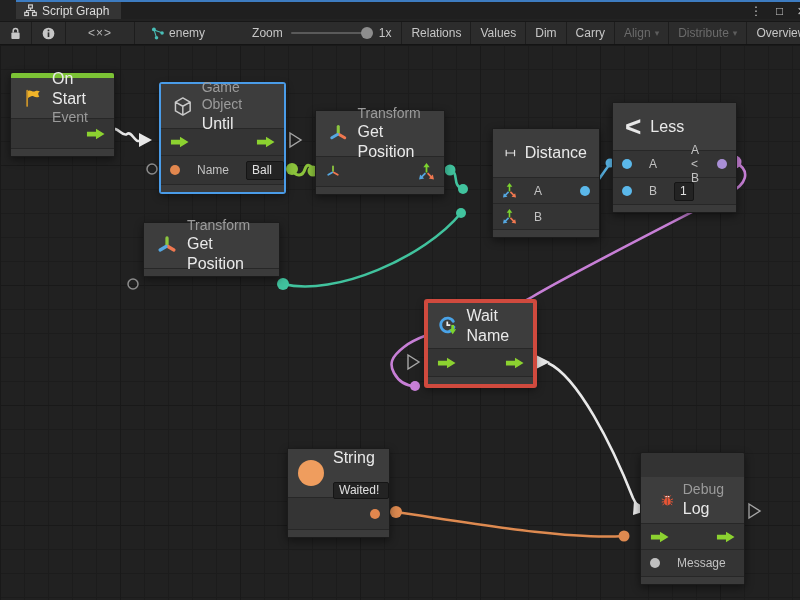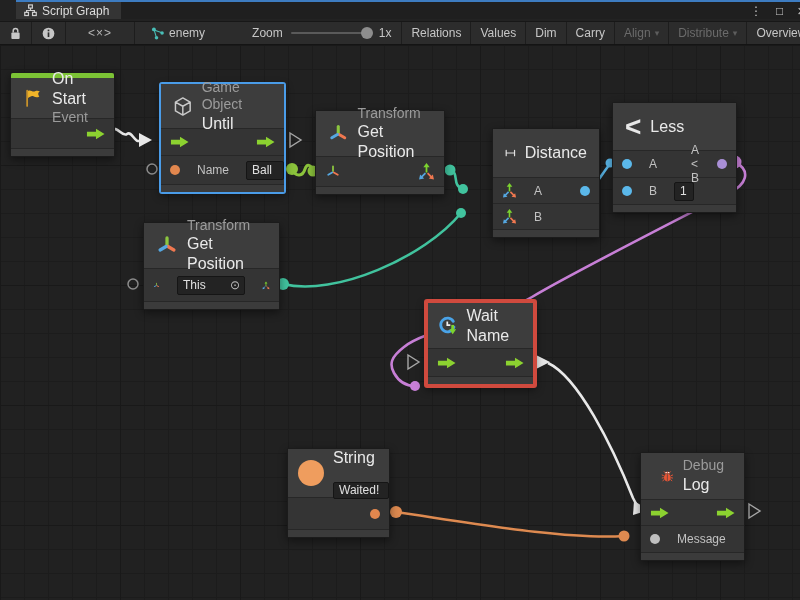--- a/index.html
+++ b/index.html
@@ -359,39 +359,20 @@
         <svg width="24" height="24" viewBox="0 0 16 16">
           <rect x="6.8" y="1" width="2.4" height="7.4" rx="1.2" fill="#8cc63f"></rect>
           <rect x="6.8" y="1" width="2.4" height="7.4" rx="1.2" fill="#f07850" transform="rotate(120 8 8)"></rect>
           <rect x="6.8" y="1" width="2.4" height="7.4" rx="1.2" fill="#55a7e0" transform="rotate(240 8 8)"></rect>
         </svg>
         <div class="titles">
           <span class="t-sub">Transform</span>
           <span class="t-main">Get Position</span>
         </div>
       </div>
-      <div class="row" style="height:33px;">
-        <svg width="15" height="15" viewBox="0 0 16 16">
-          <rect x="7.1" y="1.6" width="1.8" height="6.4" rx="0.9" fill="#8cc63f"></rect>
-          <rect x="7.1" y="1.6" width="1.8" height="6.4" rx="0.9" fill="#f07850" transform="rotate(120 8 8)"></rect>
-          <rect x="7.1" y="1.6" width="1.8" height="6.4" rx="0.9" fill="#55a7e0" transform="rotate(240 8 8)"></rect>
-        </svg>
-        <span class="field-wrap">
-          <input style="color: rgb(224, 224, 224); font-size: 12px; padding: 1px 5px; height: 17px; font-family: &quot;Liberation Sans&quot;, sans-serif;" value="This">
-          <span class="target-glyph">⊙</span>
-        </span>
-        <svg width="17" height="17" viewBox="0 0 16 16">
-          <path d="M8 9 V3" stroke="#7cd32f" stroke-width="1.7"></path>
-            <polygon points="8,0 5,4 11,4" fill="#7cd32f"></polygon>
-          <path d="M7 9.5 L2.8 13.7" stroke="#55a7e0" stroke-width="1.7"></path>
-            <polygon points="1,15.5 2,10.8 5.8,14.6" fill="#55a7e0"></polygon>
-          <path d="M9 9.5 L13.2 13.7" stroke="#f07850" stroke-width="1.7"></path>
-            <polygon points="15,15.5 14,10.8 10.2,14.6" fill="#f07850"></polygon>
-        </svg>
-      </div>
       <div class="foot"></div>
     </div>
 
     <div class="node highlight" style="left:425px; top:255px; width:111px;">
       <div class="hdr" style="height:45px; padding:0 10px;">
         <svg width="27" height="27" viewBox="0 0 18 18">
           <path d="M14.2 5.2 A6.3 6.3 0 1 0 14.8 10.5" stroke="#4aa3e8" stroke-width="2.6" fill="none" stroke-linecap="round"></path>
           <path d="M8.6 5.2 V8.6 H11.4" stroke="#efefef" stroke-width="1.6" fill="none"></path>
           <path d="M13.6 8.5 V13" stroke="#7cd32f" stroke-width="2.6"></path>
           <polygon points="13.6,17 10.4,12.4 16.8,12.4" fill="#7cd32f"></polygon>
@@ -421,21 +402,21 @@
         </div>
       </div>
       <div class="row" style="height:32px;">
         <span class="spacer"></span>
         <span class="dot c-orange"></span>
       </div>
       <div class="foot"></div>
     </div>
 
     <div class="node" style="left:640px; top:407px; width:105px;">
-      <div class="hdr" style="height:46px; padding:0 20px;">
+      <div class="hdr" style="height:46px; padding:0 20px;margin-top:24px;">
         <svg width="25" height="25" viewBox="0 0 16 16">
           <path d="M5.2 3.2 L3.8 1.6 M10.8 3.2 L12.2 1.6" stroke="#e85535" stroke-width="1.2"></path>
           <path d="M4.5 4.2 C4.5 2.8 6 2 8 2 C10 2 11.5 2.8 11.5 4.2 Z" fill="#e85535"></path>
           <rect x="5.7" y="2.4" width="1.6" height="1.4" fill="#efefef"></rect>
           <rect x="8.7" y="2.4" width="1.6" height="1.4" fill="#efefef"></rect>
           <path d="M3.5 7 L1 6 M3.5 9.5 L1 10 M4.2 11.8 L2 13.5 M12.5 7 L15 6 M12.5 9.5 L15 10 M11.8 11.8 L14 13.5" stroke="#e85535" stroke-width="1.2"></path>
           <ellipse cx="8" cy="9.4" rx="4.2" ry="4.8" fill="#e85535"></ellipse>
           <path d="M8 5 V14" stroke="#3d3d3d" stroke-width="0.8"></path>
         </svg>
         <div class="titles">

